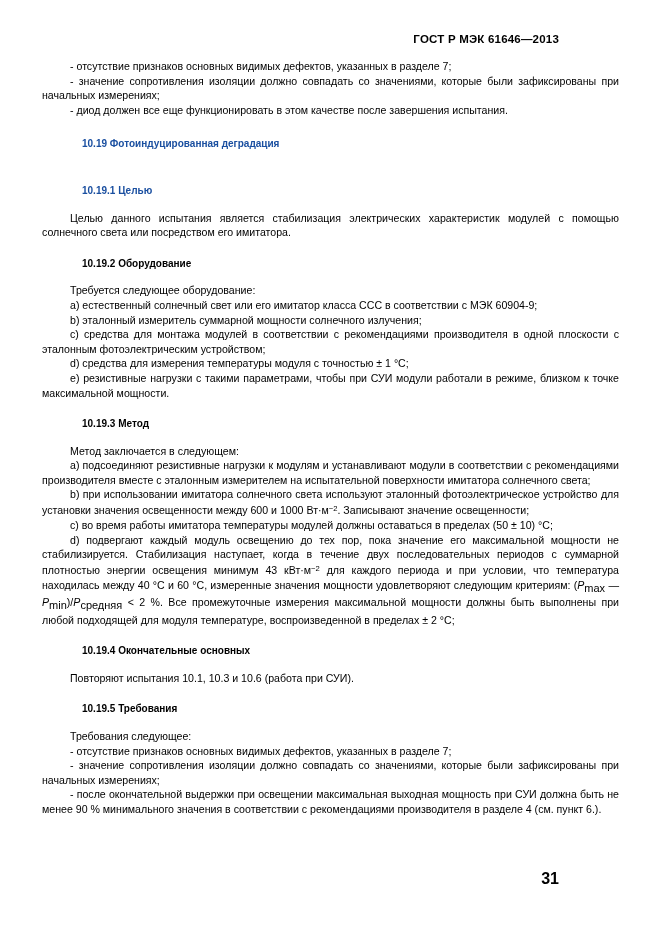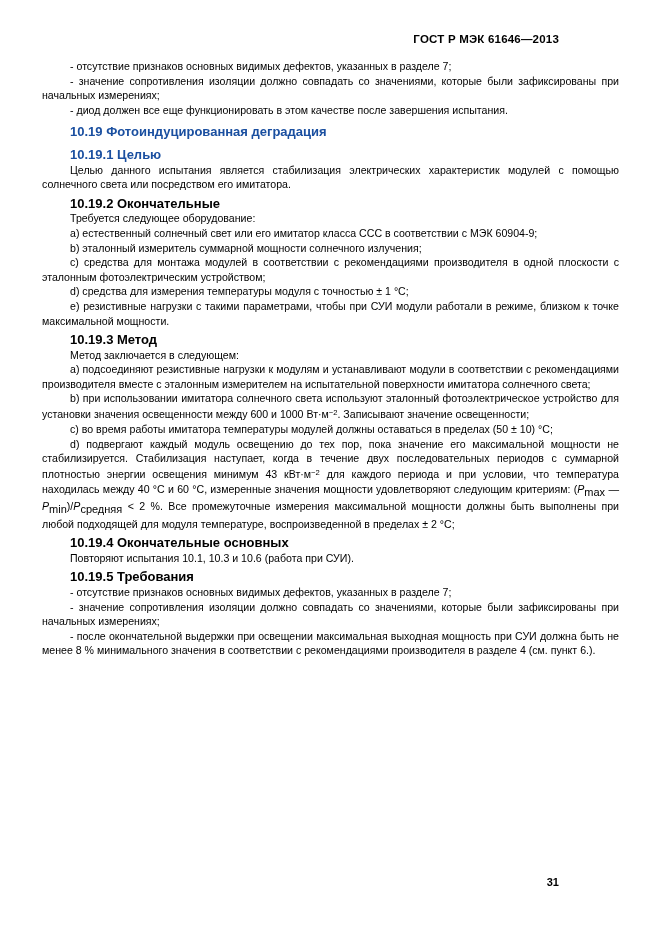--- a/index.html
+++ b/index.html
@@ -43,22 +43,22 @@
     text-align: justify;
     text-justify: inter-word;
   }
   .indent {
     text-indent: 28px;
   }
   .hang {
     text-indent: 28px;
   }
   .heading {
-    margin: 0;
-    font-size: 13px;
+    margin: 12px;
+    font-size: 10px;
     line-height: 14.6px;
     font-weight: bold;
     text-indent: 28px;
   }
   .heading-blue {
     color: #1a4fa0;
   }
   .gap-sm { height: 5px; }
   .gap-md { height: 8px; }
   sub {
@@ -67,60 +67,61 @@
   }
   sup {
     font-size: 7.6px;
     vertical-align: 0.45em;
   }
   .italic { font-style: italic; }
   .pagenum {
     position: absolute;
     right: 42px;
     bottom: 47px;
-    font-size: 11px;
+    font-size: 16px;
     font-weight: bold;
   }
 </style>
 </head>
 <body>
 
 <div class="page">
 
   <div class="header">ГОСТ Р МЭК 61646—2013</div>
 
   <div class="content">
       <p class="hang">- отсутствие признаков основных видимых дефектов, указанных в разделе 7;</p>
       <p class="hang">- значение сопротивления изоляции должно совпадать со значениями, которые были зафикси­рованы при начальных измерениях;</p>
       <p class="hang">- диод должен все еще функционировать в этом качестве после завершения испытания.</p>
       <div class="gap-md"></div>
       <p class="heading heading-blue">10.19 Фотоиндуцированная деградация</p>
       <div class="gap-md"></div>
       <p class="heading heading-blue">10.19.1 Целью</p>
       <p class="indent">Целью данного испытания является стабилизация электрических характеристик модулей с по­мощью солнечного света или посредством его имитатора.</p>
       <div class="gap-sm"></div>
-      <p class="heading">10.19.2 Окончательные</p>
+      <p class="heading">10.19.2 Оборудование</p>
       <p class="indent">Требуется следующее оборудование:</p>
       <p class="indent">a) естественный солнечный свет или его имитатор класса ССС в соответствии с МЭК 60904-9;</p>
       <p class="indent">b) эталонный измеритель суммарной мощности солнечного излучения;</p>
       <p class="indent">c) средства для монтажа модулей в соответствии с рекомендациями производителя в одной плоскости с эталонным фотоэлектрическим устройством;</p>
       <p class="indent">d) средства для измерения температуры модуля с точностью ± 1 °С;</p>
       <p class="indent">e) резистивные нагрузки с такими параметрами, чтобы при СУИ модули работали в режиме, близком к точке максимальной мощности.</p>
       <div class="gap-sm"></div>
       <p class="heading">10.19.3 Метод</p>
       <p class="indent">Метод заключается в следующем:</p>
       <p class="indent">a) подсоединяют резистивные нагрузки к модулям и устанавливают модули в соответствии с ре­комендациями производителя вместе с эталонным измерителем на испытательной поверхности ими­татора солнечного света;</p>
       <p class="indent">b) при использовании имитатора солнечного света используют эталонный фотоэлектрическое устройство для установки значения освещенности между 600 и 1000 Вт·м<sup>−2</sup>. Записывают значение освещенности;</p>
       <p class="indent">c) во время работы имитатора температуры модулей должны оставаться в пределах (50 ± 10) °С;</p>
       <p class="indent">d) подвергают каждый модуль освещению до тех пор, пока значение его максимальной мощно­сти не стабилизируется. Стабилизация наступает, когда в течение двух последовательных периодов с суммарной плотностью энергии освещения минимум 43 кВт·м<sup>−2</sup> для каждого периода и при условии, что температура находилась между 40 °С и 60 °С, измеренные значения мощности удовлетворяют следующим критериям: (<span class="italic">P</span><sub>max</sub> — <span class="italic">P</span><sub>min</sub>)/<span class="italic">P</span><sub>средняя</sub> &lt; 2 %. Все промежуточные измерения максимальной мощности должны быть выполнены при любой подходящей для модуля температуре, воспроизве­денной в пределах ± 2 °С;</p>
       <div class="gap-sm"></div>
       <p class="heading">10.19.4 Окончательные основных</p>
       <p class="indent">Повторяют испытания 10.1, 10.3 и 10.6 (работа при СУИ).</p>
       <div class="gap-sm"></div>
       <p class="heading">10.19.5 Требования</p>
+      <p class="indent">Требования следующее:</p>
       <p class="hang">- отсутствие признаков основных видимых дефектов, указанных в разделе 7;</p>
       <p class="hang">- значение сопротивления изоляции должно совпадать со значениями, которые были зафикси­рованы при начальных измерениях;</p>
-      <p class="hang">- после окончательной выдержки при освещении максимальная выходная мощность при СУИ должна быть не менее 8 % минимального значения в соответствии с рекомендациями производите­ля в разделе 4 (см. пункт 6.).</p>
+      <p class="hang">- после окончательной выдержки при освещении максимальная выходная мощность при СУИ должна быть не менее 90 % минимального значения в соответствии с рекомендациями производите­ля в разделе 4 (см. пункт 6.).</p>
     </div>
 
   <div class="pagenum">31</div>
 
 </div>
 
 </body></html>

